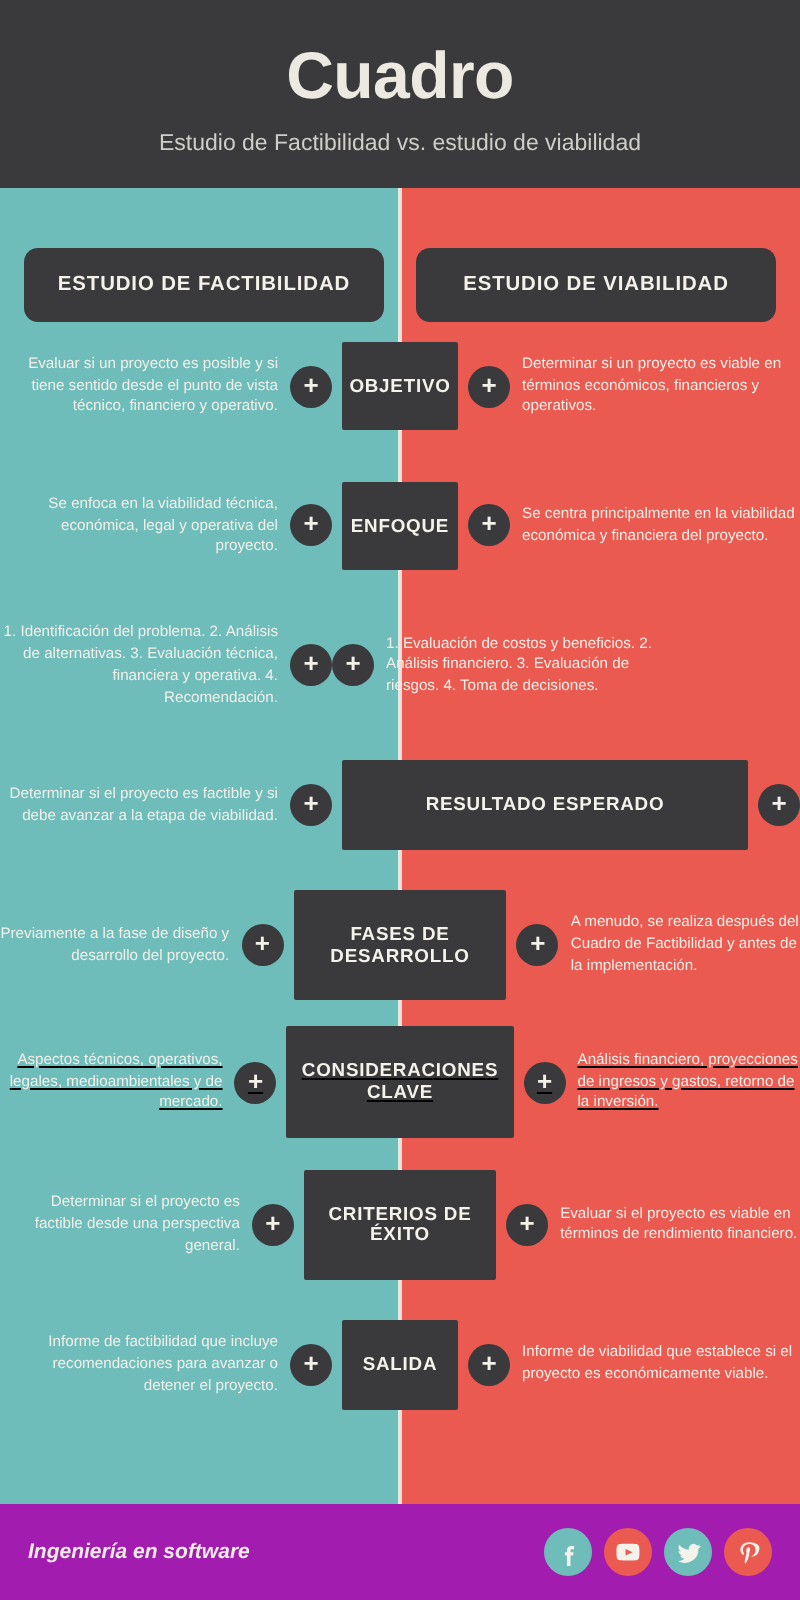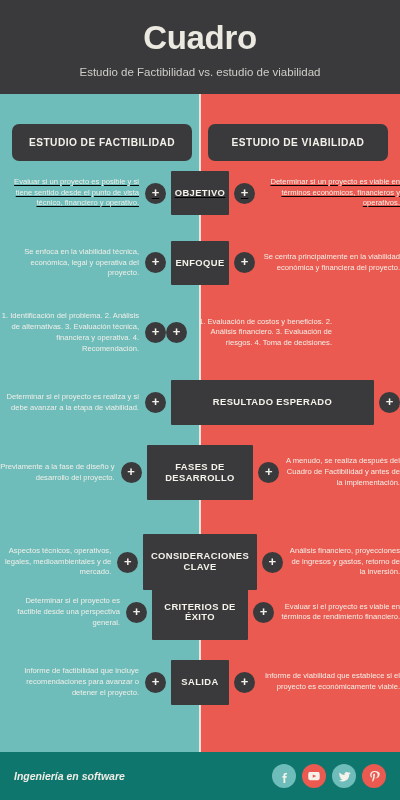--- a/index.html
+++ b/index.html
@@ -95,21 +95,21 @@
     display: flex;
     align-items: center;
   }
   .cell {
     width: 145px;
     font-size: 7.6px;
     line-height: 1.42;
     color: #f2efe8;
   }
   .cell.left  { text-align: right; padding-right: 6px; }
-  .cell.right { text-align: right;  padding-left: 6px; }
+  .cell.right { text-align: left;  padding-left: 6px; }
 
   .plus {
     width: 21px; height: 21px;
     flex: 0 0 21px;
     border-radius: 50%;
     background: #3a3a3c;
     color: #f3f1ea;
     font-size: 13px;
     line-height: 20px;
     text-align: center;
@@ -126,21 +126,21 @@
     font-weight: bold;
     letter-spacing: .4px;
     text-align: center;
     line-height: 1.15;
     padding: 17px 3px;
   }
 
   
   .footer {
     flex: 0 0 48px;
-    background: #0f766e;
+    background: #a21caf;
     display: flex;
     align-items: center;
     justify-content: space-between;
     padding: 0 14px;
     text-align: center;
   }
   .footer-text {
     color: #efece5;
     font-size: 10.5px;
     font-weight: bold;
@@ -174,54 +174,54 @@
     <div class="panel-left"></div>
     <div class="panel-right"></div>
     <div class="divider"></div>
 
     <div class="col-heads">
       <div class="col-head">ESTUDIO DE FACTIBILIDAD</div>
       <div class="col-head">ESTUDIO DE VIABILIDAD</div>
     </div>
 
     <div class="rows" id="rows-host">
-        <div class="row" style="top: 0px; height: 69.875px; text-decoration: underline;">
+        <div class="row" style="top: 0px; height: 69.875px;">
           <div class="cell left">Evaluar si un proyecto es posible y si tiene sentido desde el punto de vista técnico, financiero y operativo.</div>
           <div class="plus">+</div>
           <div class="mid-label">OBJETIVO</div>
           <div class="plus">+</div>
           <div class="cell right">Determinar si un proyecto es viable en términos económicos, financieros y operativos.</div>
         </div>
         <div class="row" style="top: 69.875px; height: 69.875px;">
           <div class="cell left">Se enfoca en la viabilidad técnica, económica, legal y operativa del proyecto.</div>
           <div class="plus">+</div>
           <div class="mid-label">ENFOQUE</div>
           <div class="plus">+</div>
           <div class="cell right">Se centra principalmente en la viabilidad económica y financiera del proyecto.</div>
         </div>
         <div class="row" style="top: 139.75px; height: 69.875px;">
           <div class="cell left">1. Identificación del problema. 2. Análisis de alternativas. 3. Evaluación técnica, financiera y operativa. 4. Recomendación.</div>
           <div class="plus">+</div>
           <div class="plus">+</div>
           <div class="cell right">1. Evaluación de costos y beneficios. 2. Análisis financiero. 3. Evaluación de riesgos. 4. Toma de decisiones.</div>
         </div>
         <div class="row" style="top: 209.625px; height: 69.875px;">
-          <div class="cell left">Determinar si el proyecto es realiza y si debe avanzar a la etapa de viabilidad.</div>
+          <div class="cell left">Determinar si el proyecto es factible y si debe avanzar a la etapa de viabilidad.</div>
           <div class="plus">+</div>
           <div class="mid-label">RESULTADO ESPERADO</div>
           <div class="plus">+</div>
         </div>
         <div class="row" style="top: 279.5px; height: 69.875px;">
           <div class="cell left">Previamente a la fase de diseño y desarrollo del proyecto.</div>
           <div class="plus">+</div>
           <div class="mid-label">FASES DE DESARROLLO</div>
           <div class="plus">+</div>
           <div class="cell right">A menudo, se realiza después del Cuadro de Factibilidad y antes de la implementación.</div>
         </div>
-        <div class="row" style="top: 369px; height: 69.875px;">
+        <div class="row" style="top: 348px; height: 69.875px; text-decoration: underline;">
           <div class="cell left">Aspectos técnicos, operativos, legales, medioambientales y de mercado.</div>
           <div class="plus">+</div>
           <div class="mid-label">CONSIDERACIONES CLAVE</div>
           <div class="plus">+</div>
           <div class="cell right">Análisis financiero, proyecciones de ingresos y gastos, retorno de la inversión.</div>
         </div>
         <div class="row" style="top: 419.25px; height: 69.875px;">
           <div class="cell left">Determinar si el proyecto es factible desde una perspectiva general.</div>
           <div class="plus">+</div>
           <div class="mid-label">CRITERIOS DE ÉXITO</div>

